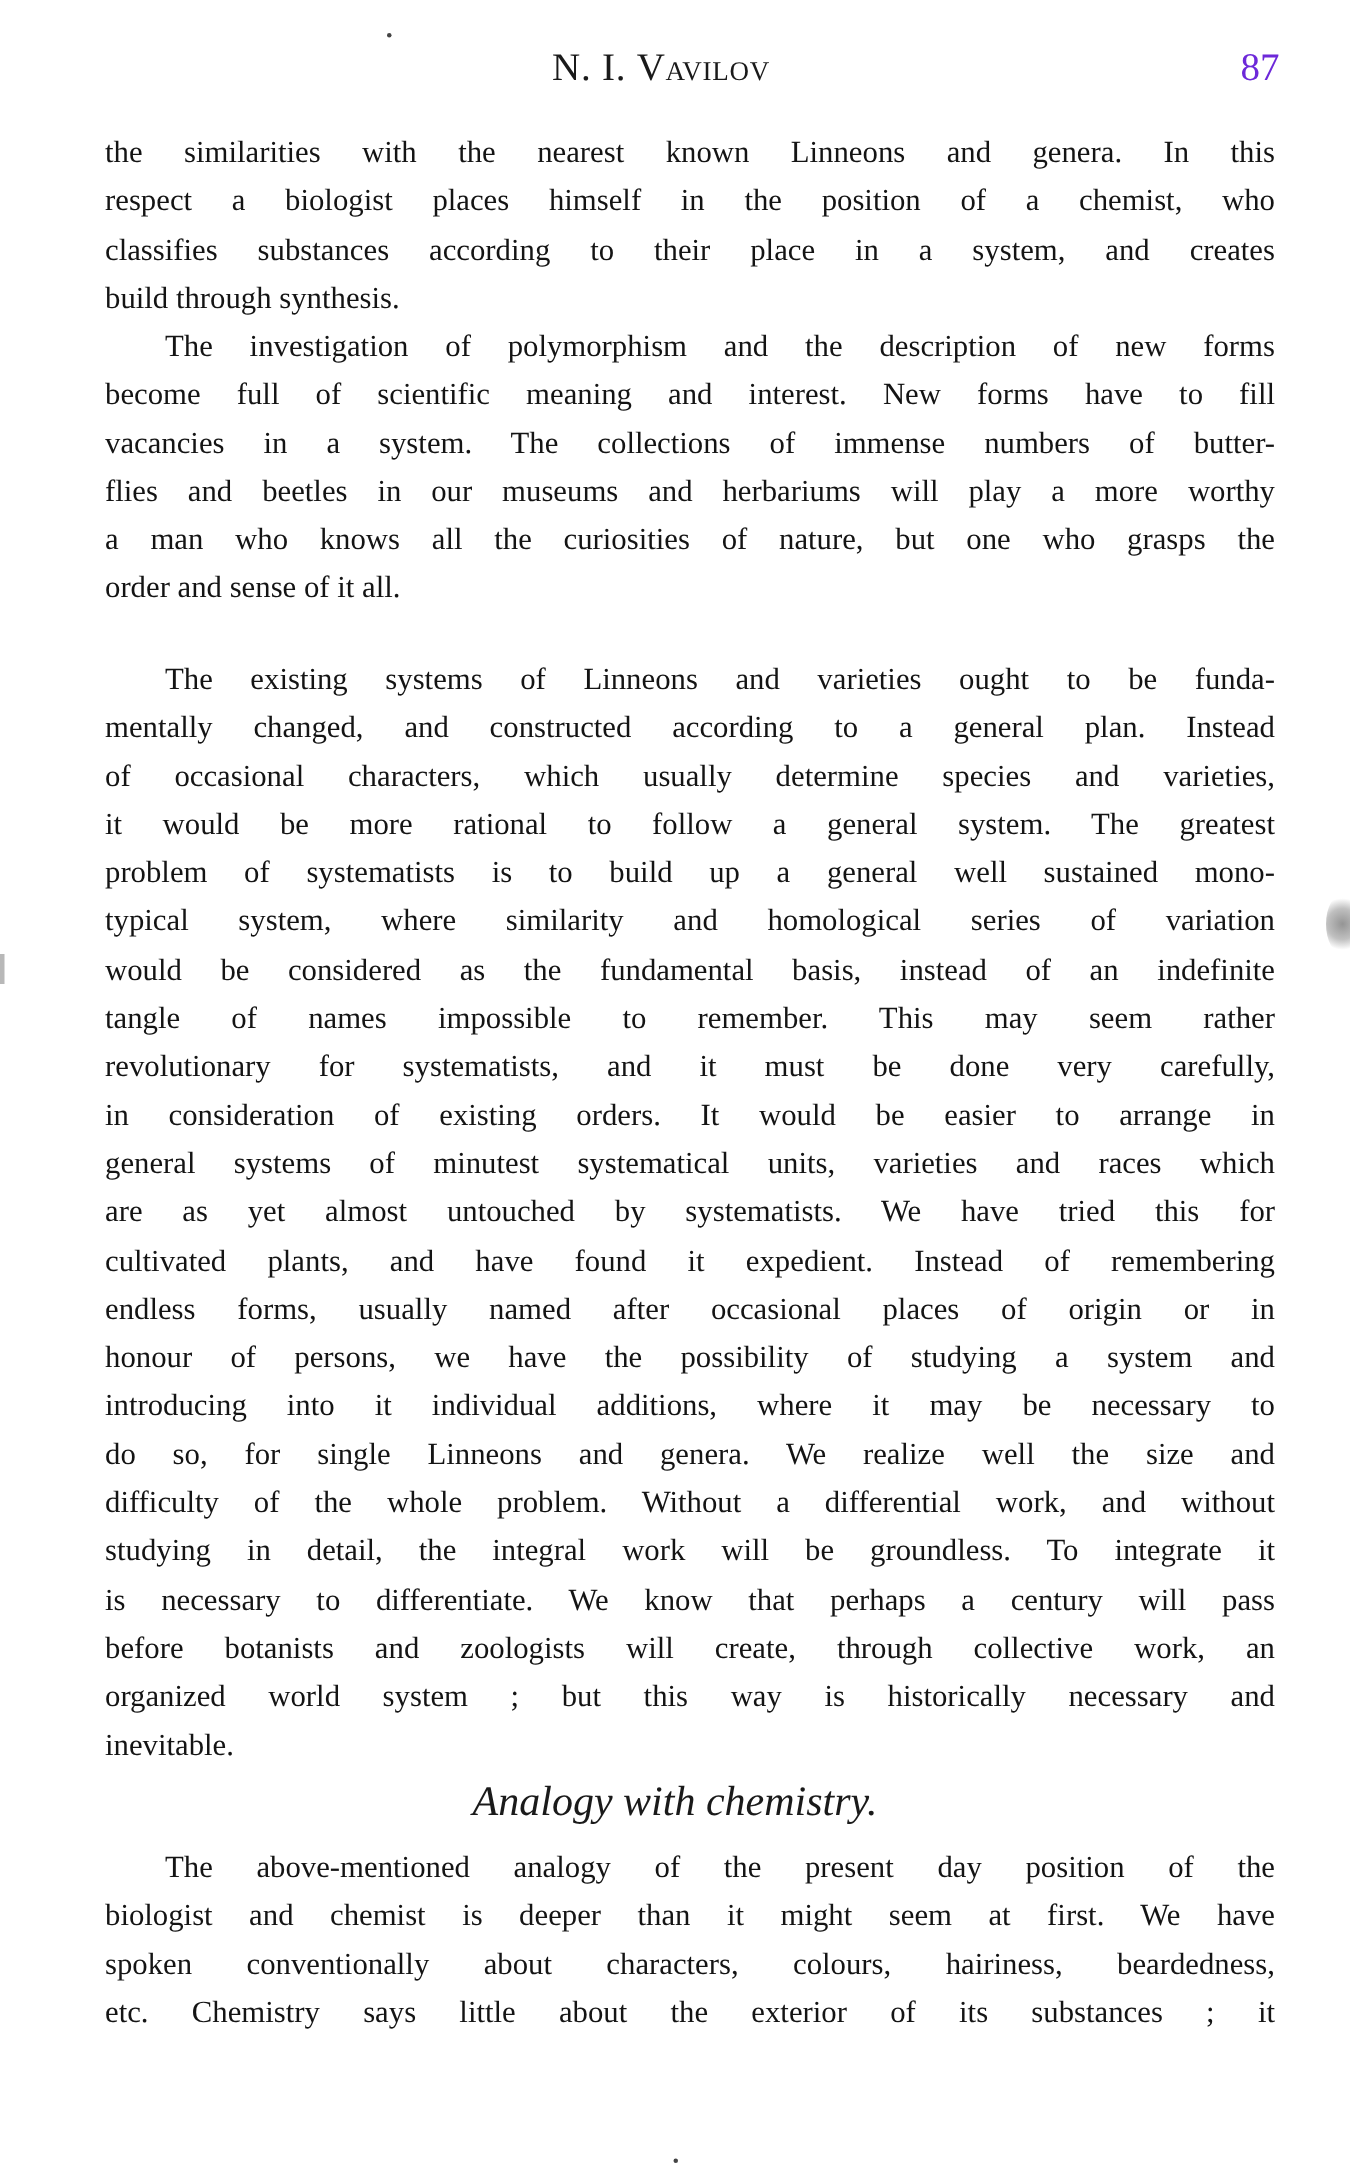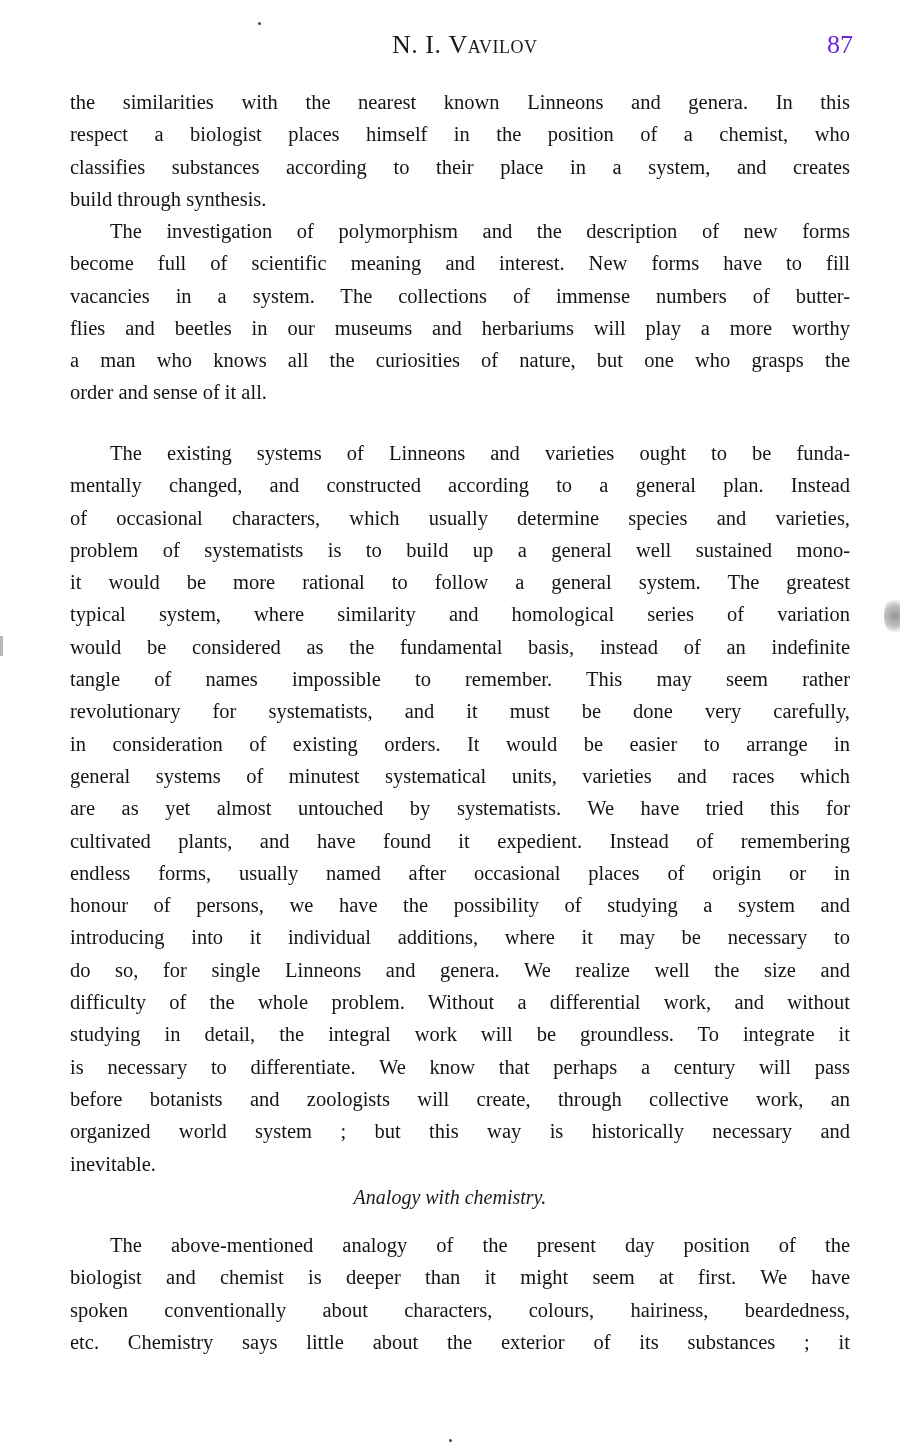--- a/index.html
+++ b/index.html
@@ -31,21 +31,20 @@
     }
     .running-head {
       position: absolute;
       left: 368px;
       top: 4px;
       font-family: "Liberation Serif", serif;
       font-size: 26px;
       letter-spacing: 0.5px;
       color: #1a1a1a;
       white-space: nowrap;
-      margin-left: 24px;
     }
     .running-head .sc {
       font-variant: small-caps;
     }
     .page-number {
       position: absolute;
       right: 47px;
       top: 4px;
       font-family: "Liberation Serif", serif;
       font-size: 26px;
@@ -82,21 +81,21 @@
       padding-left: 40px;
     }
     .section-heading {
       position: absolute;
       left: 0;
       width: 900px;
       top: 1186px;
       text-align: center;
       font-family: "Liberation Serif", serif;
       font-style: italic;
-      font-size: 20px;
+      font-size: 28px;
       color: #1a1a1a;
     }
     .smudge {
       position: absolute;
       border-radius: 50%;
       background: radial-gradient(circle, #7a7a7a 0%, #b0b0b0 45%, rgba(255,255,255,0) 75%);
       opacity: 0.8;
     }
     .edge-mark {
       position: absolute;
@@ -132,22 +131,22 @@
     <span class="line">vacancies in a system.  The collections of immense numbers of butter-</span>
     <span class="line">flies and beetles in our museums and herbariums will play a more worthy</span>
     <span class="line">a man who knows all the curiosities of nature, but one who grasps the</span>
     <span class="line last">order and sense of it all.</span>
   </div>
 
   <div class="body-text" style="top:437px;">
     <span class="line indent">The existing systems of Linneons and varieties ought to be funda-</span>
     <span class="line">mentally changed, and constructed according to a general plan.  Instead</span>
     <span class="line">of occasional characters, which usually determine species and varieties,</span>
+    <span class="line">it would be more rational to follow a general system.  The greatest</span>
     <span class="line">problem of systematists is to build up a general well sustained mono-</span>
-    <span class="line">it would be more rational to follow a general system.  The greatest</span>
     <span class="line">typical system, where similarity and homological series of variation</span>
     <span class="line">would be considered as the fundamental basis, instead of an indefinite</span>
     <span class="line">tangle of names impossible to remember.  This may seem rather</span>
     <span class="line">revolutionary for systematists, and it must be done very carefully,</span>
     <span class="line">in consideration of existing orders.  It would be easier to arrange in</span>
     <span class="line">general systems of minutest systematical units, varieties and races which</span>
     <span class="line">are as yet almost untouched by systematists.  We have tried this for</span>
     <span class="line">cultivated plants, and have found it expedient.  Instead of remembering</span>
     <span class="line">endless forms, usually named after occasional places of origin or in</span>
     <span class="line">honour of persons, we have the possibility of studying a system and</span>

